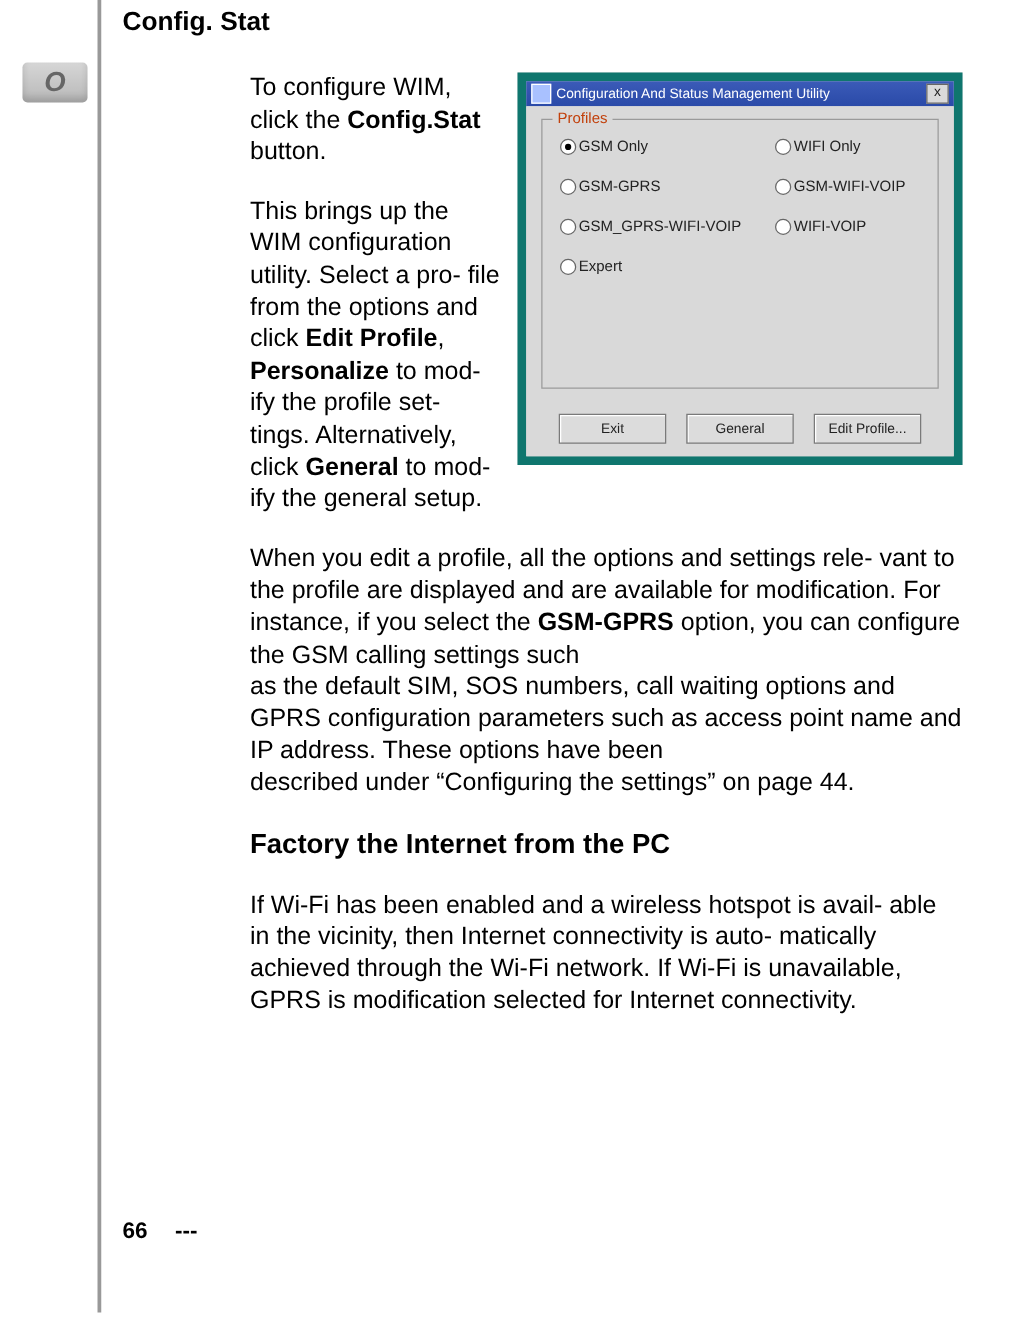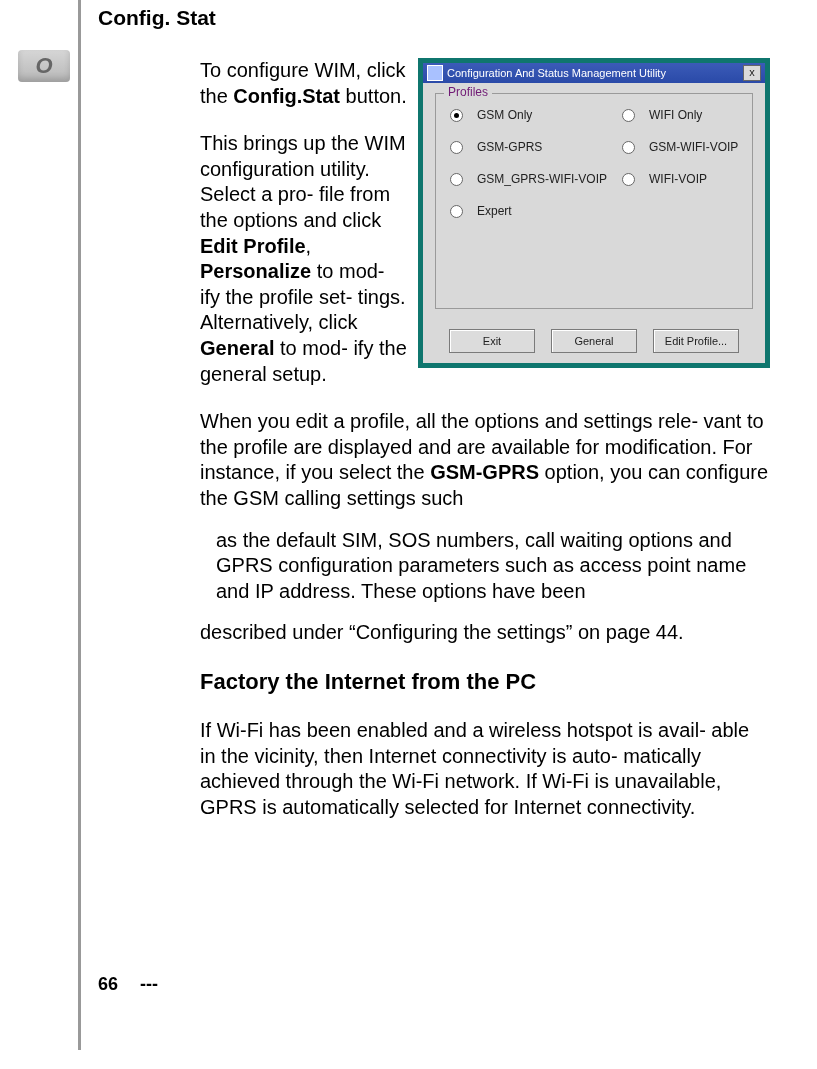--- a/index.html
+++ b/index.html
@@ -57,21 +57,21 @@
     font-weight: bold;
     font-size: 22px;
     margin: 6px 0 22px 0;
   }
   .float-fig {
     float: right;
     width: 342px;
     height: 300px;
     margin: 0 0 6px 10px;
     background: #d9d9d9;
-    border: 5px solid #0f766e;
+    border: 7px solid #0f766e;
     position: relative;
     font-family: Arial, sans-serif;
   }
   .dlg-titlebar {
     height: 20px;
     background: linear-gradient(180deg,#3b5bb8,#2a4aa8);
     color:#fff;
     font-size:11px;
     display:flex;align-items:center;
     padding:0 4px;
@@ -91,27 +91,27 @@
     padding:10px 12px 8px 12px;
   }
   .groupbox{
     border:1px solid #9a9a9a;
     padding:10px 10px 6px 10px;
     position:relative;
     height:198px;
   }
   .groupbox-label{
     position:absolute;top:-9px;left:8px;background:#d9d9d9;
-    padding:0 4px;font-size:12px;color:#701a75;filter:blur(.3px);
+    padding:0 4px;font-size:12px;color:#c2410c;filter:blur(.3px);
   }
   .radio-grid{
     position:relative;height:118px;
   }
   .radio{
-    position:absolute;display:flex;align-items:center;gap:14px;
+    position:absolute;display:flex;align-items:center;gap:2px;
     font-size:12px;color:#222;filter:blur(.4px);
   }
   .radio .dot{
     width:11px;height:11px;border-radius:50%;
     background:#fff;border:1px solid #666;display:flex;align-items:center;justify-content:center;
   }
   .radio.sel .dot::after{content:"";width:5px;height:5px;border-radius:50%;background:#000;}
   .hint{
     font-size:10px;color:#333;line-height:1.25;margin-top:4px;filter:blur(.4px);
   }
@@ -200,27 +200,27 @@
 
     <p class="para">
       <span>This brings up the WIM configuration utility. Select a pro- file from the options and click </span><b>Edit Profile</b><span>, </span><b>Personalize</b><span> to mod- ify the profile set- tings. Alternatively, click </span><b>General</b><span> to mod- ify the general setup.</span>
     </p>
 
     <div class="clear"></div>
 
     <p class="para" style="margin-bottom:0">
       <span>When you edit a profile, all the options and settings rele- vant to the profile are displayed and are available for modification. For instance, if you select the </span><b>GSM-GPRS</b><span> option, you can configure the GSM calling settings such</span>
     </p>
-    <p class="para" style="margin:16px">as the default SIM, SOS numbers, call waiting options and GPRS configuration parameters such as access point name and IP address. These options have been</p>
+    <p class="para" style="margin:0">as the default SIM, SOS numbers, call waiting options and GPRS configuration parameters such as access point name and IP address. These options have been</p>
     <p class="para">described under “Configuring the settings” on page 44.</p>
 
     <p class="subhead">Factory the Internet from the PC</p>
 
 
-    <p class="para">If Wi-Fi has been enabled and a wireless hotspot is avail- able in the vicinity, then Internet connectivity is auto- matically achieved through the Wi-Fi network. If Wi-Fi is unavailable, GPRS is automatically selected for Internet connectivity.</p>
+    <p class="para">If Wi-Fi has been enabled and a wireless hotspot is avail- able in the vicinity, then Internet connectivity is auto- matically achieved through the Wi-Fi network. If Wi-Fi is unavailable, GPRS is modification selected for Internet connectivity.</p>
 
   </div>
 
   <div class="footer">
     <span>66</span>
     <span>---</span>
   </div>
 
 </div>
 

